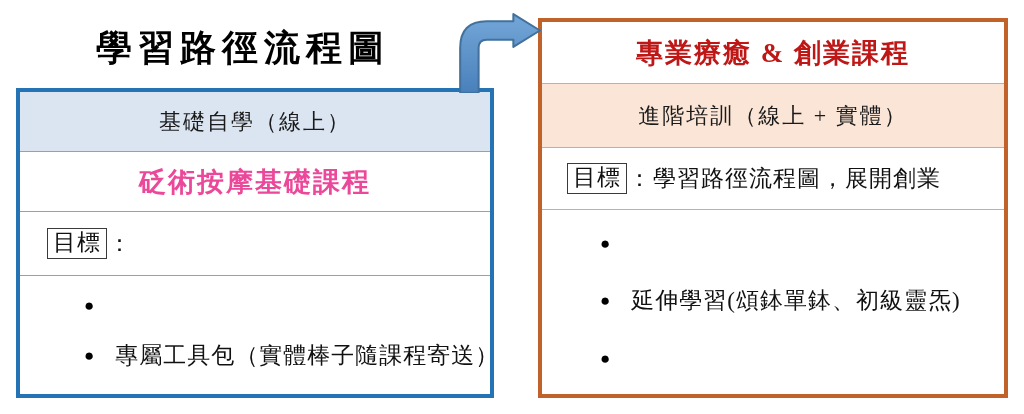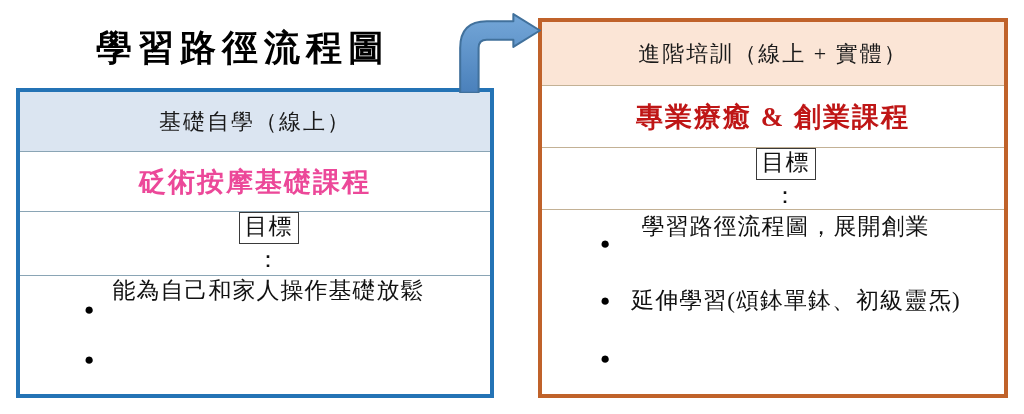--- a/index.html
+++ b/index.html
@@ -26,21 +26,21 @@
   .box .row:last-child { border-bottom: none; }
 
   .row.header { font-size: 22px; letter-spacing: 2px; color: #1a1a1a; }
   .box.left  .row.header { height: 60px; background: #dbe5f1; }
   .box.right .row.header { height: 64px; background: #fbe5d6; }
 
   .row.course { font-weight: bold; font-size: 27px; letter-spacing: 2px; }
   .box.left  .row.course { height: 60px; color: #ec4899; }
   .box.right .row.course { height: 62px; color: #bf1616; }
 
-  .row.goal { justify-content: flex-start; font-size: 23px; letter-spacing: 1px; flex-direction: column; }
+  .row.goal { justify-content: flex-start; font-size: 23px; letter-spacing: 1px; }
   .box.left  .row.goal { height: 64px; padding-left: 27px; }
   .box.right .row.goal { height: 62px; padding-left: 25px; }
   .goal-label { display: inline-block; border: 1.5px solid #3a3a3a; padding: 0 5px 2px 5px; line-height: 1.2; }
   .goal-sep { margin: 0 1px; }
 
   .row.bullets { flex: 1; flex-direction: column; align-items: stretch; justify-content: space-around;
                  padding: 8px 0 10px 0; }
   .bullet { display: flex; align-items: center; font-size: 23px; letter-spacing: 1px; white-space: nowrap; }
   .box.left  .bullet { padding-left: 64px; }
   .box.right .bullet { padding-left: 58px; }
@@ -62,35 +62,35 @@
     </defs>
     <path d="M 8 78 L 8 34 Q 8 8 34 8 L 60 8 L 60 1 L 86 17 L 60 33 L 60 26 L 34 26 Q 26 26 26 34 L 26 78 Z" fill="url(#arrowGrad)" stroke="#41719c" stroke-width="2" stroke-linejoin="round"></path>
   </svg>
 
   <div class="box left">
     <div class="row header">基礎自學（線上）</div>
     <div class="row course">砭術按摩基礎課程</div>
     <div class="row goal">
       <span class="goal-label">目標</span>
         <span class="goal-sep">：</span>
-        <span class="goal-text">能為自己和家人操作基礎放鬆</span>
     </div>
     <div class="row bullets">
       <div class="bullet">
         <span class="dot">●</span>
       </div>
       <div class="bullet">
         <span class="dot">●</span>
+        <span>專屬工具包（實體棒子隨課程寄送）</span>
       </div>
     </div>
   </div>
 
   <div class="box right">
+    <div class="row course">專業療癒 &amp; 創業課程</div>
     <div class="row header">進階培訓（線上 + 實體）</div>
-    <div class="row course">專業療癒 &amp; 創業課程</div>
     <div class="row goal">
       <span class="goal-label">目標</span>
         <span class="goal-sep">：</span>
         <span class="goal-text">學習路徑流程圖，展開創業</span>
     </div>
     <div class="row bullets">
       <div class="bullet">
         <span class="dot">●</span>
       </div>
       <div class="bullet">

